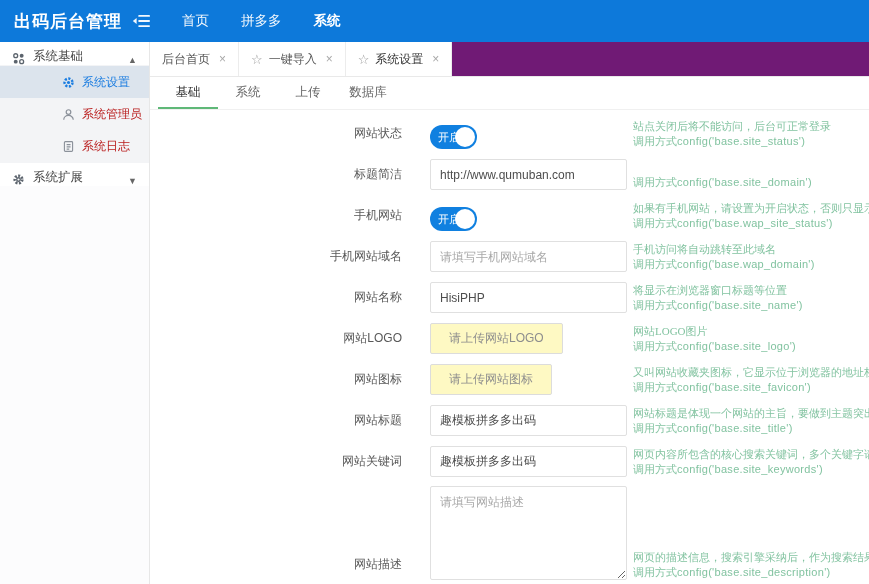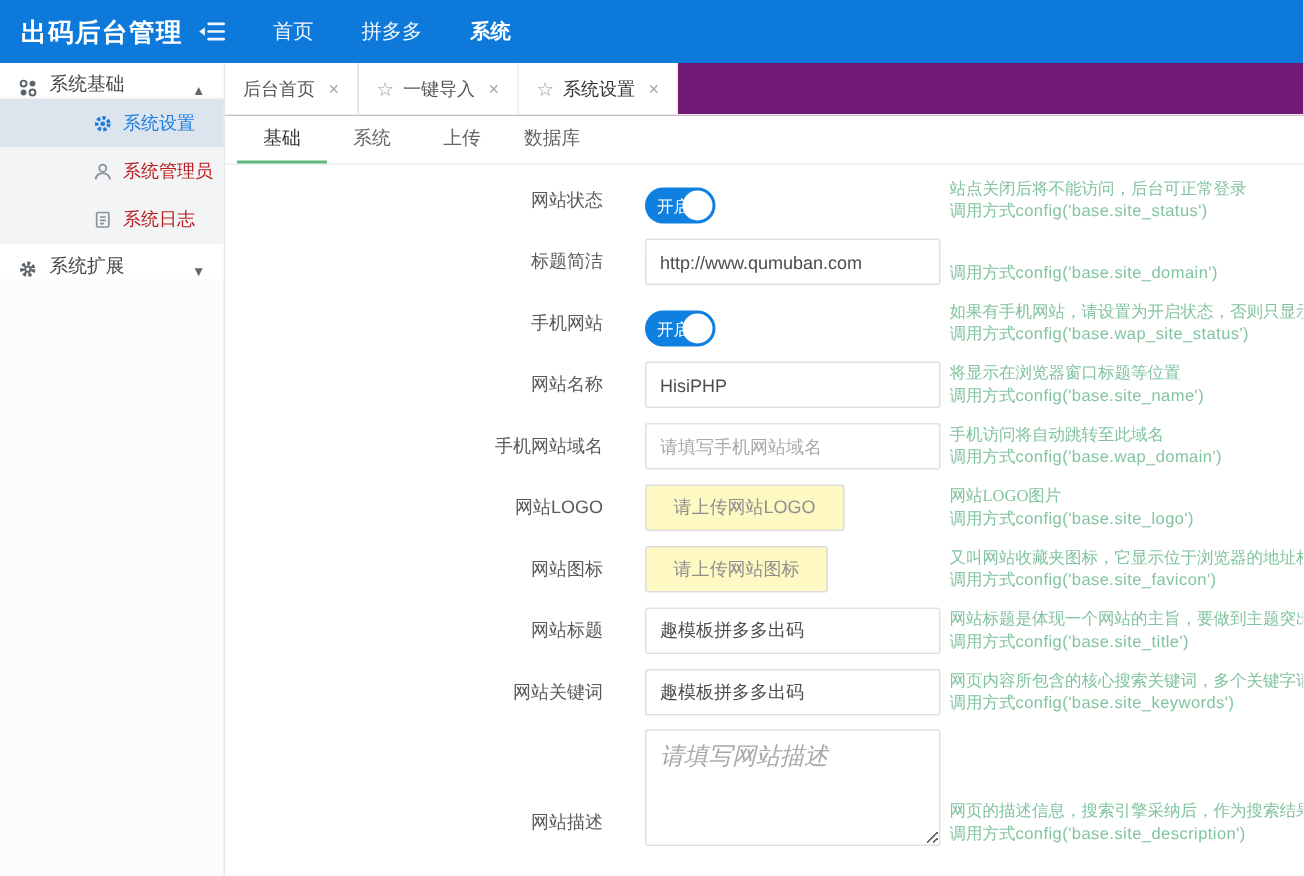--- a/index.html
+++ b/index.html
@@ -57,22 +57,22 @@
   .code{font-family:Liberation Sans, sans-serif;font-size:11px;letter-spacing:.3px;}
   .text-input{width:100%;height:31px;box-sizing:border-box;border:1px solid #e0e0e0;border-radius:2px;
     padding:0 9px;font-size:12px;color:#4d4d4d;font-family:inherit;outline:none;background:#fff;}
   .text-input::placeholder,.textarea::placeholder{color:#a9a9a9;}
   .switch{margin-top:4px;width:47px;height:24px;border-radius:12px;background:#1080e0;
     position:relative;display:flex;align-items:center;cursor:pointer;box-sizing:border-box;}
   .sw-text{color:#fff;font-size:11px;margin-left:8px;}
   .sw-knob{position:absolute;right:2px;top:2px;width:20px;height:20px;border-radius:50%;background:#fff;}
   .upload-btn{height:31px;padding:0 18px;background:#fef9c3;border:1px solid #dcdcdc;border-radius:2px;
     font-size:12px;color:#8e8e8e;cursor:pointer;font-family:inherit;white-space:nowrap;}
-  .textarea{width:100%;height:78px;box-sizing:border-box;border:1px solid #e0e0e0;border-radius:2px;
-    padding:7px 9px;font-size:16px;color:#4d4d4d;resize:both;font-family:inherit;outline:none;display:block;font-style:italic;}
+  .textarea{width:100%;height:94px;box-sizing:border-box;border:1px solid #e0e0e0;border-radius:2px;
+    padding:7px 9px;font-size:12px;color:#4d4d4d;resize:both;font-family:inherit;outline:none;display:block;}
 </style>
 </head>
 <body>
 
 <div class="header">
   <div class="brand">出码后台管理</div>
   <div class="collapse">
       <svg width="19" height="14" viewBox="0 0 19 14" fill="currentColor">
         <rect x="6.2" y="1" width="11.8" height="1.8" rx="0.9"></rect>
         <rect x="6.2" y="6.1" width="11.8" height="1.8" rx="0.9"></rect>
@@ -193,33 +193,33 @@
           <span class="sw-text">开启</span>
           <span class="sw-knob"></span>
         </div>
       </div>
       <div class="rhelp">
         <div class="line1"><span>如果有手机网站，请设置为开启状态，否则只显示PC网站</span></div>
         <div class="line2"><span>调用方式</span><span class="code">config('base.wap_site_status')</span></div>
       </div>
     </div>
     <div class="row">
+      <div class="rlabel">手机网站域名</div>
+      <div class="rfield"><input class="text-input" type="text" placeholder="请填写手机网站域名" style=""></div>
+      <div class="rhelp">
+        <div class="line1"><span>手机访问将自动跳转至此域名</span></div>
+        <div class="line2"><span>调用方式</span><span class="code">config('base.wap_domain')</span></div>
+      </div>
+    </div>
+    <div class="row">
       <div class="rlabel">网站名称</div>
       <div class="rfield"><input class="text-input" type="text" value="HisiPHP" style=""></div>
       <div class="rhelp">
         <div class="line1"><span>将显示在浏览器窗口标题等位置</span></div>
         <div class="line2"><span>调用方式</span><span class="code">config('base.site_name')</span></div>
-      </div>
-    </div>
-    <div class="row">
-      <div class="rlabel">手机网站域名</div>
-      <div class="rfield"><input class="text-input" type="text" placeholder="请填写手机网站域名" style=""></div>
-      <div class="rhelp">
-        <div class="line1"><span>手机访问将自动跳转至此域名</span></div>
-        <div class="line2"><span>调用方式</span><span class="code">config('base.wap_domain')</span></div>
       </div>
     </div>
     <div class="row">
       <div class="rlabel">网站LOGO</div>
       <div class="rfield"><button class="upload-btn">请上传网站LOGO</button></div>
       <div class="rhelp">
         <div class="line1"><span>网站LOGO图片</span></div>
         <div class="line2"><span>调用方式</span><span class="code">config('base.site_logo')</span></div>
       </div>
     </div>

